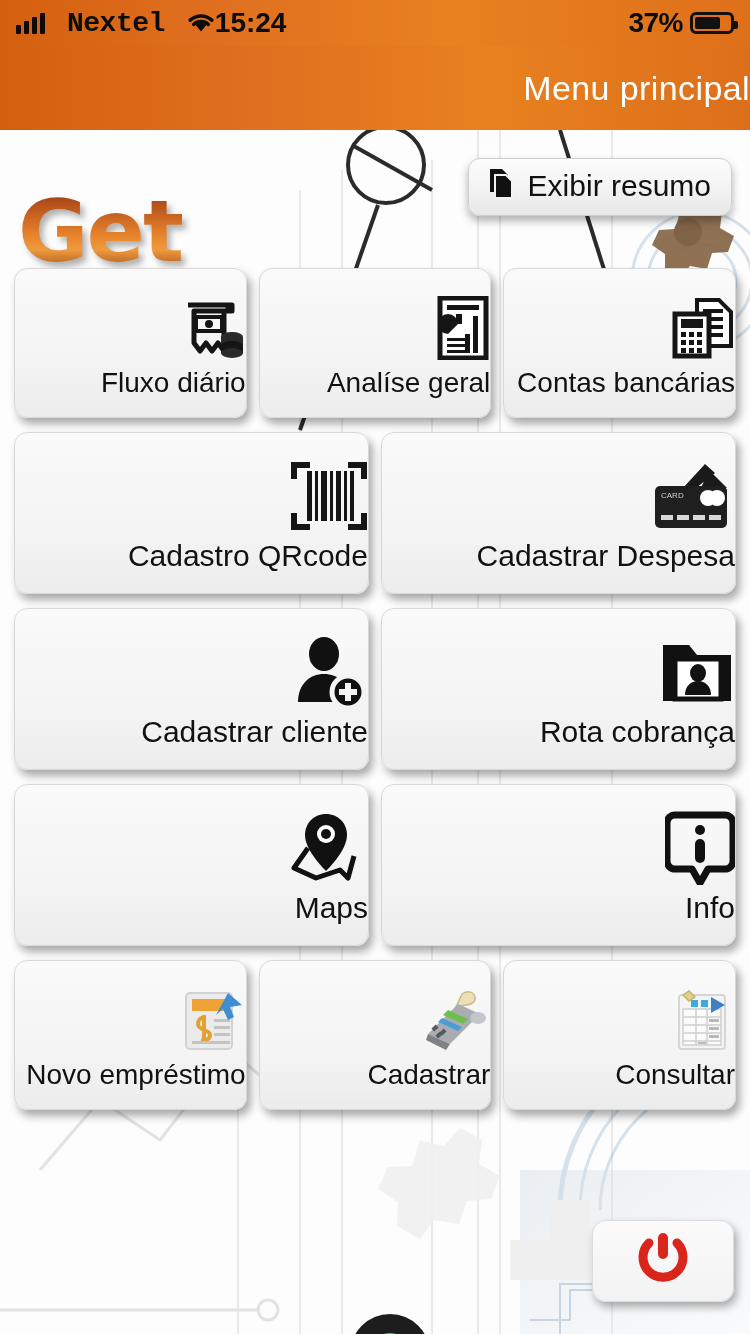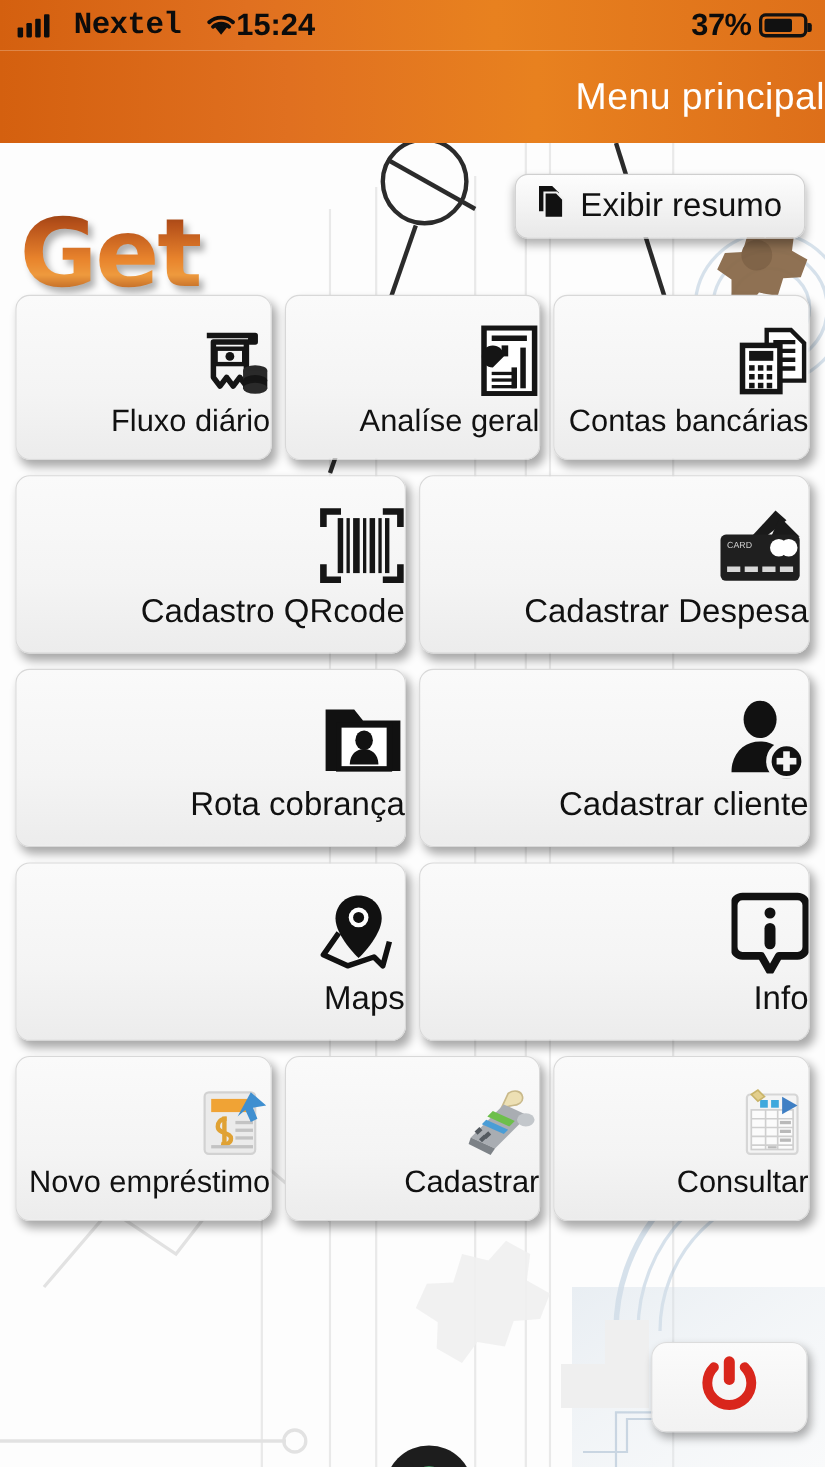--- a/index.html
+++ b/index.html
@@ -333,43 +333,43 @@
             </g>
           </svg>
         </span>
         <span class="tile-label">Cadastrar Despesa</span>
       </div>
     </div>
 
     <div class="grid-row row-2">
       <div class="tile">
         <span class="icon-wrap">
-          <svg width="76" height="70" viewBox="0 0 76 70">
-            <path d="M4 8 h26 l8 10 h34 v46 h-68 z" fill="#111"></path>
-            <rect x="16" y="22" width="46" height="40" fill="#fff" stroke="#111" stroke-width="5"></rect>
-            <ellipse cx="39" cy="36" rx="8" ry="9" fill="#111"></ellipse>
-            <path d="M26 58 c0 -9 6 -14 13 -14 c7 0 13 5 13 14 z" fill="#111"></path>
-          </svg>
-        </span>
-        <span class="tile-label">Rota cobrança</span>
-      </div>
-
-      <div class="tile">
-        <span class="icon-wrap">
           <svg width="76" height="72" viewBox="0 0 76 72">
             <ellipse cx="32" cy="18" rx="15" ry="17" fill="#111"></ellipse>
             <path d="M6 66 c0 -18 12 -28 26 -28 c14 0 26 10 26 28 z" fill="#111"></path>
             <circle cx="56" cy="56" r="16" fill="#111" stroke="#f4f4f4" stroke-width="5"></circle>
             <g fill="#f4f4f4">
               <rect x="53" y="47" width="6" height="18"></rect>
                 <rect x="47" y="53" width="18" height="6"></rect>
             </g>
           </svg>
         </span>
         <span class="tile-label">Cadastrar cliente</span>
+      </div>
+
+      <div class="tile">
+        <span class="icon-wrap">
+          <svg width="76" height="70" viewBox="0 0 76 70">
+            <path d="M4 8 h26 l8 10 h34 v46 h-68 z" fill="#111"></path>
+            <rect x="16" y="22" width="46" height="40" fill="#fff" stroke="#111" stroke-width="5"></rect>
+            <ellipse cx="39" cy="36" rx="8" ry="9" fill="#111"></ellipse>
+            <path d="M26 58 c0 -9 6 -14 13 -14 c7 0 13 5 13 14 z" fill="#111"></path>
+          </svg>
+        </span>
+        <span class="tile-label">Rota cobrança</span>
       </div>
     </div>
 
     <div class="grid-row row-2">
       <div class="tile">
         <span class="icon-wrap">
           <svg width="80" height="72" viewBox="0 0 80 72">
             <path d="M38 2 c-12 0 -21 9 -21 21 c0 16 21 36 21 36 s21 -20 21 -36 c0 -12 -9 -21 -21 -21 z" fill="#111"></path>
             <circle cx="38" cy="22" r="9" fill="#fff"></circle>
               <circle cx="38" cy="22" r="5" fill="#111"></circle>

